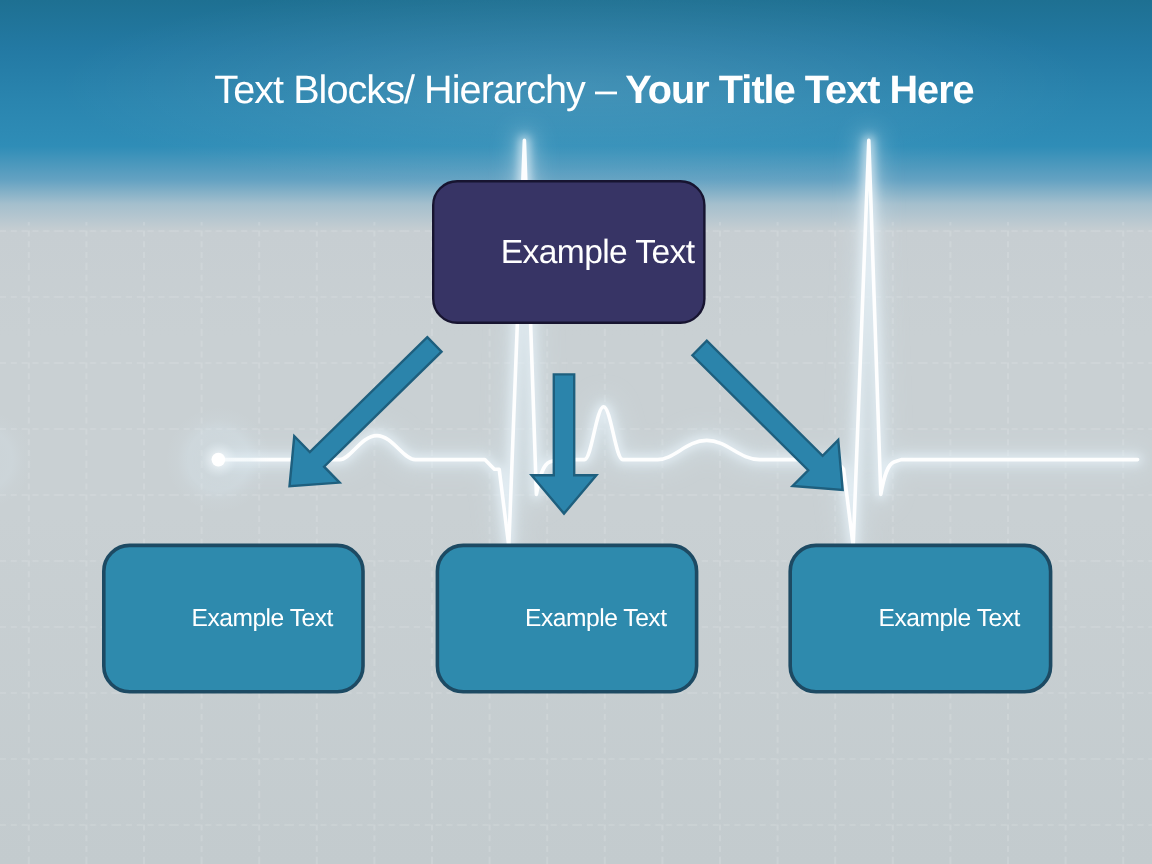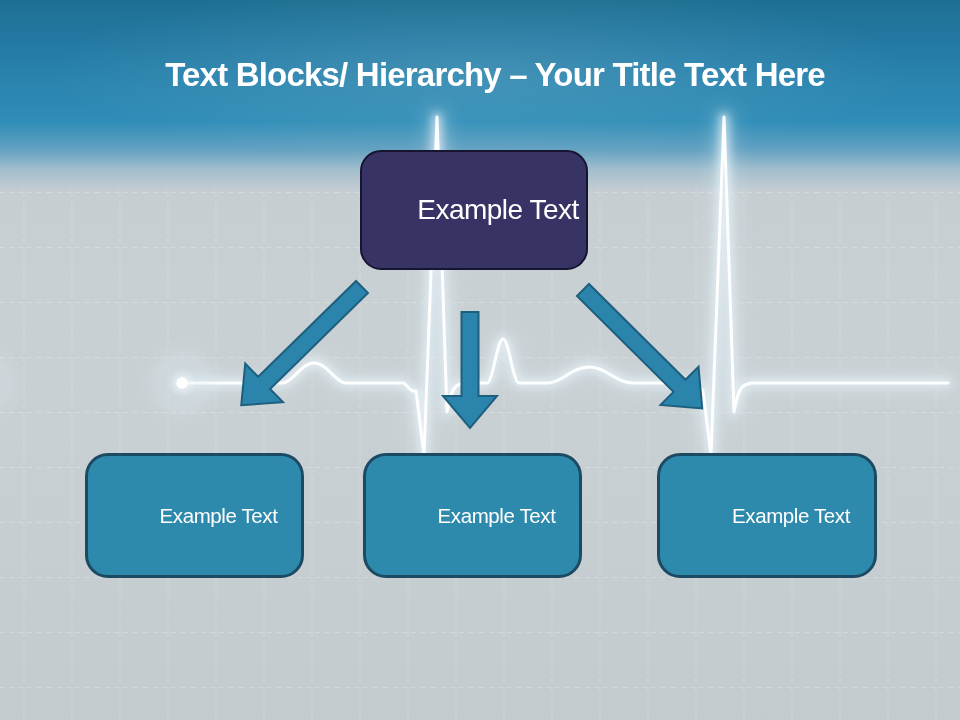--- a/index.html
+++ b/index.html
@@ -49,21 +49,21 @@
   .child-1{left:85px;}
   .child-2{left:363px;}
   .child-3{left:657px;width:220px;}
   
   .title{
     position:absolute;top:51px;left:15px;width:100%;
     text-align:center;color:var(--text);
     font-size:33px;line-height:48px;letter-spacing:-0.8px;
     white-space:nowrap;
   }
-  .title .t-bold{font-weight:bold;margin-top:20px;}
+  .title .t-bold{font-weight:normal;margin-top:20px;}
   .title .t-reg{font-weight:bold;}
 </style>
 </head>
 <body>
 
 <div class="slide">
 
   <div class="bg"></div>
   <div class="header-glow"></div>
 

